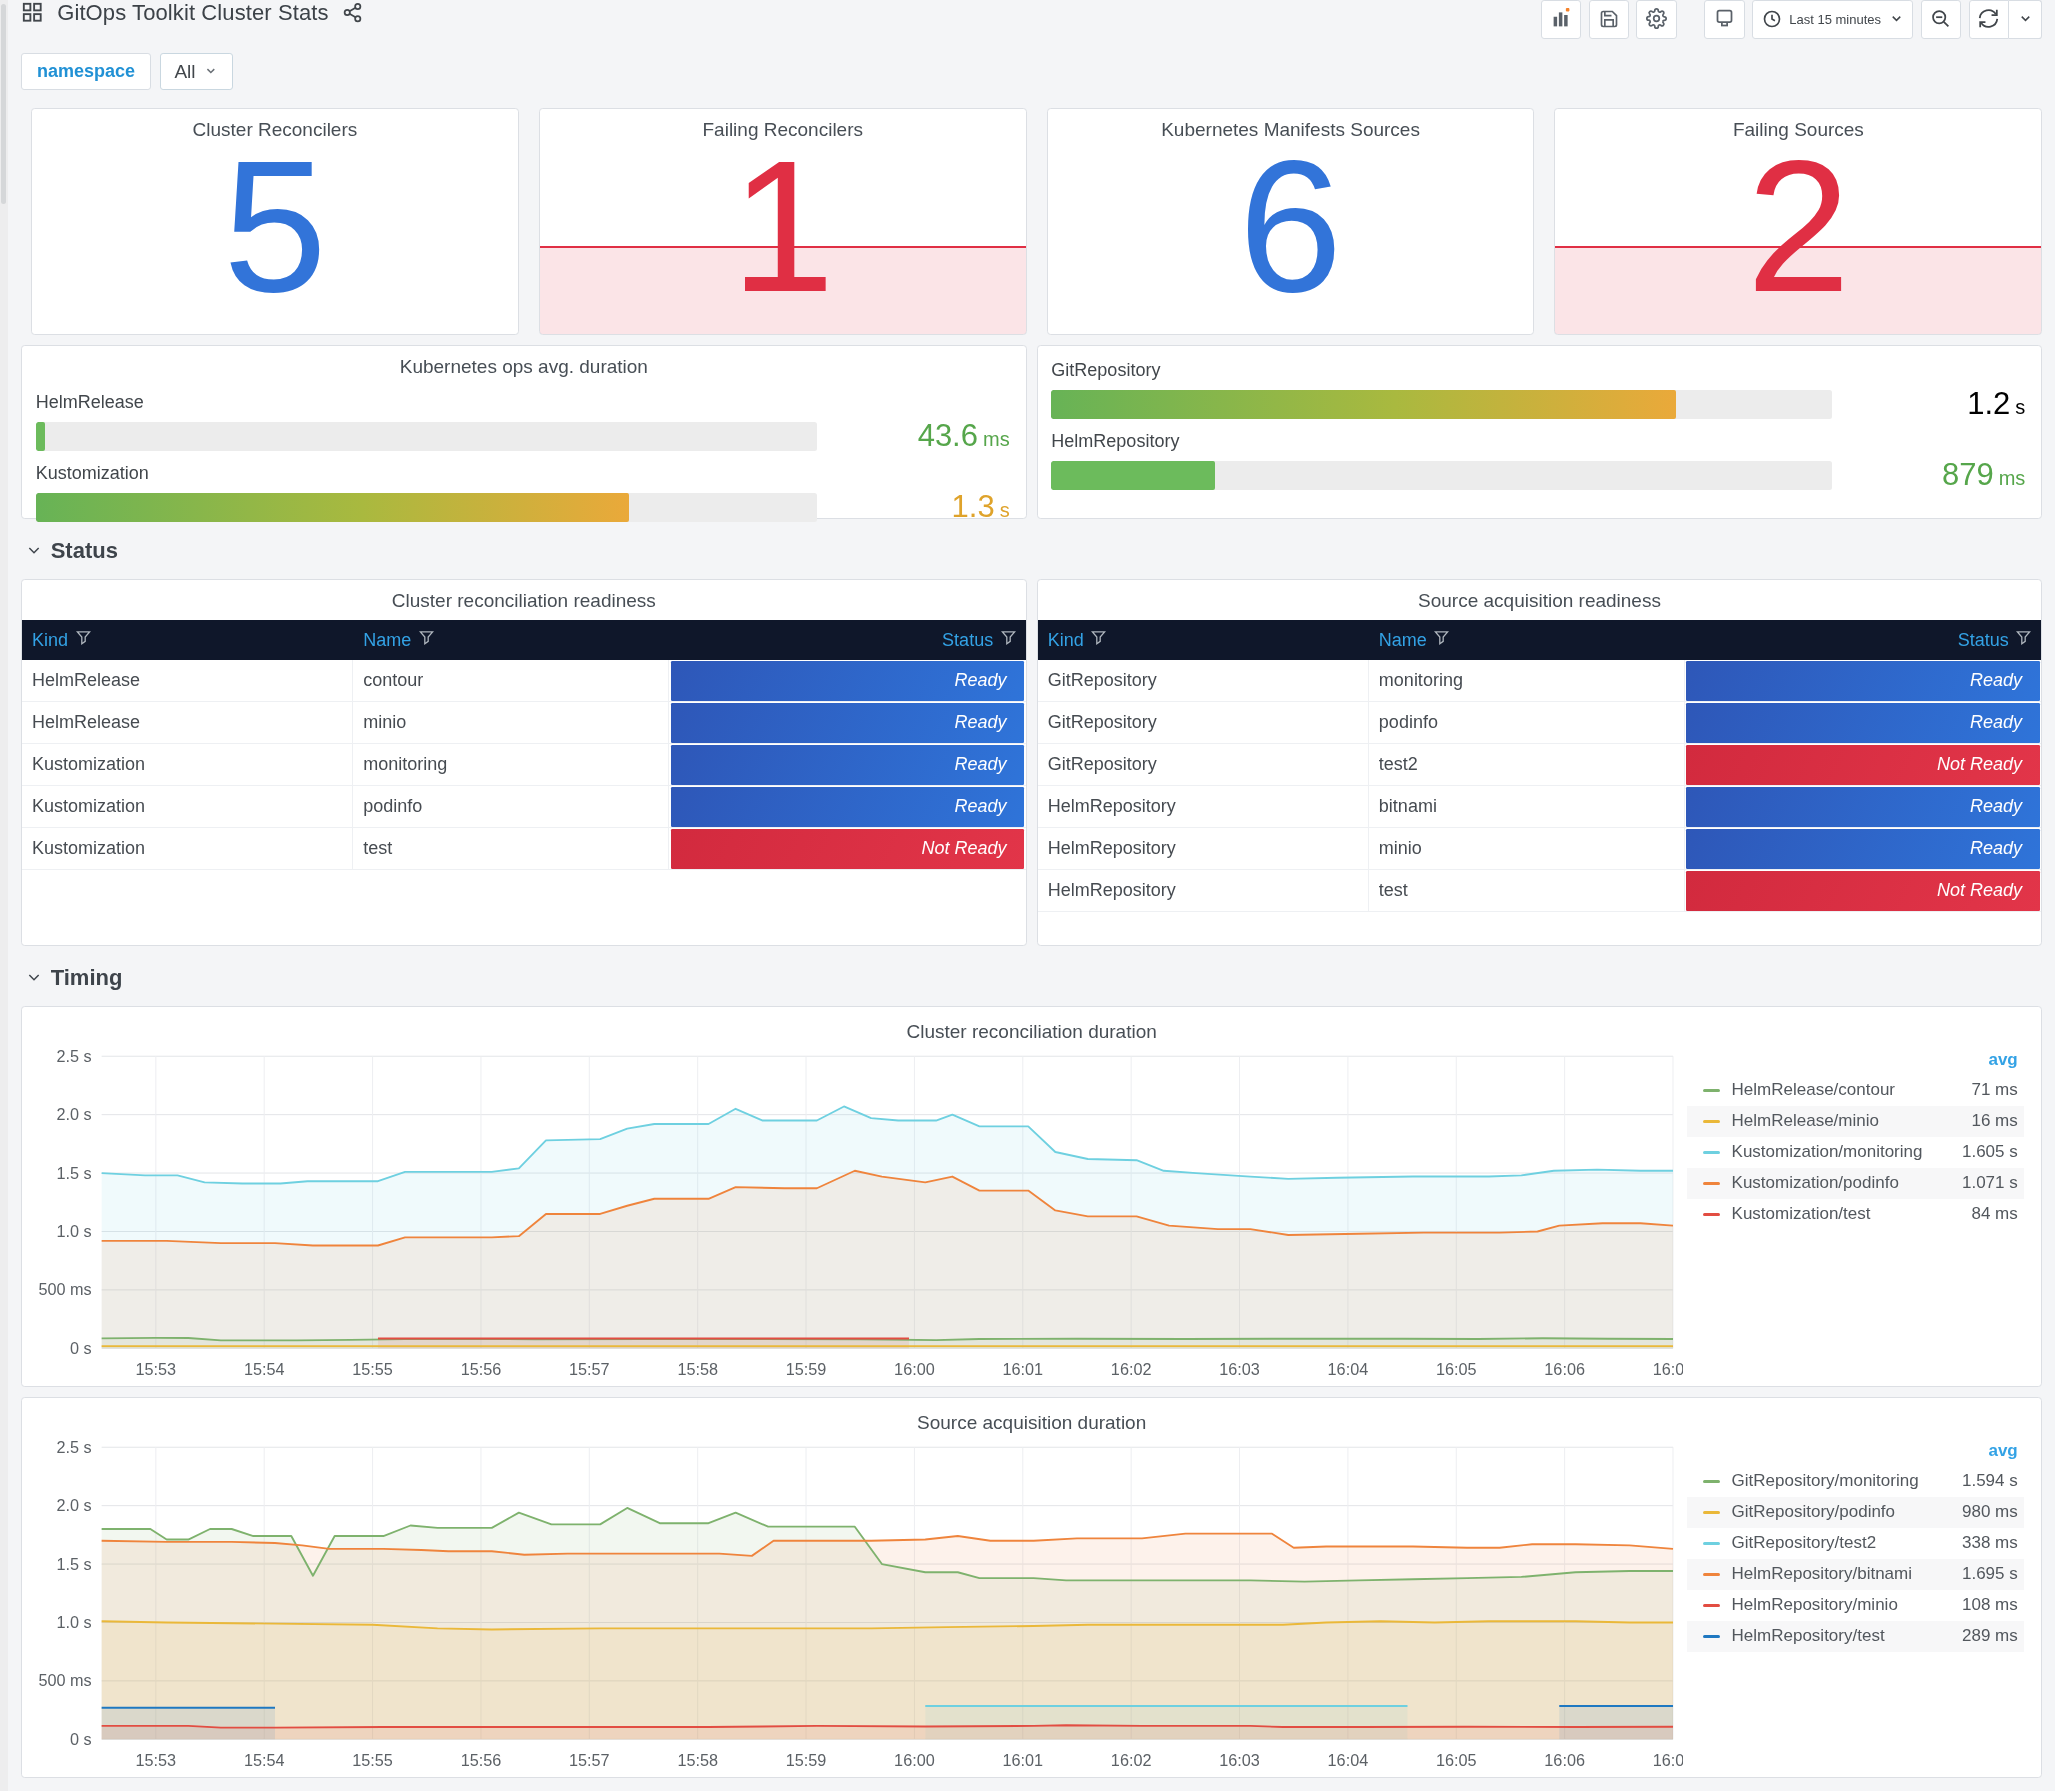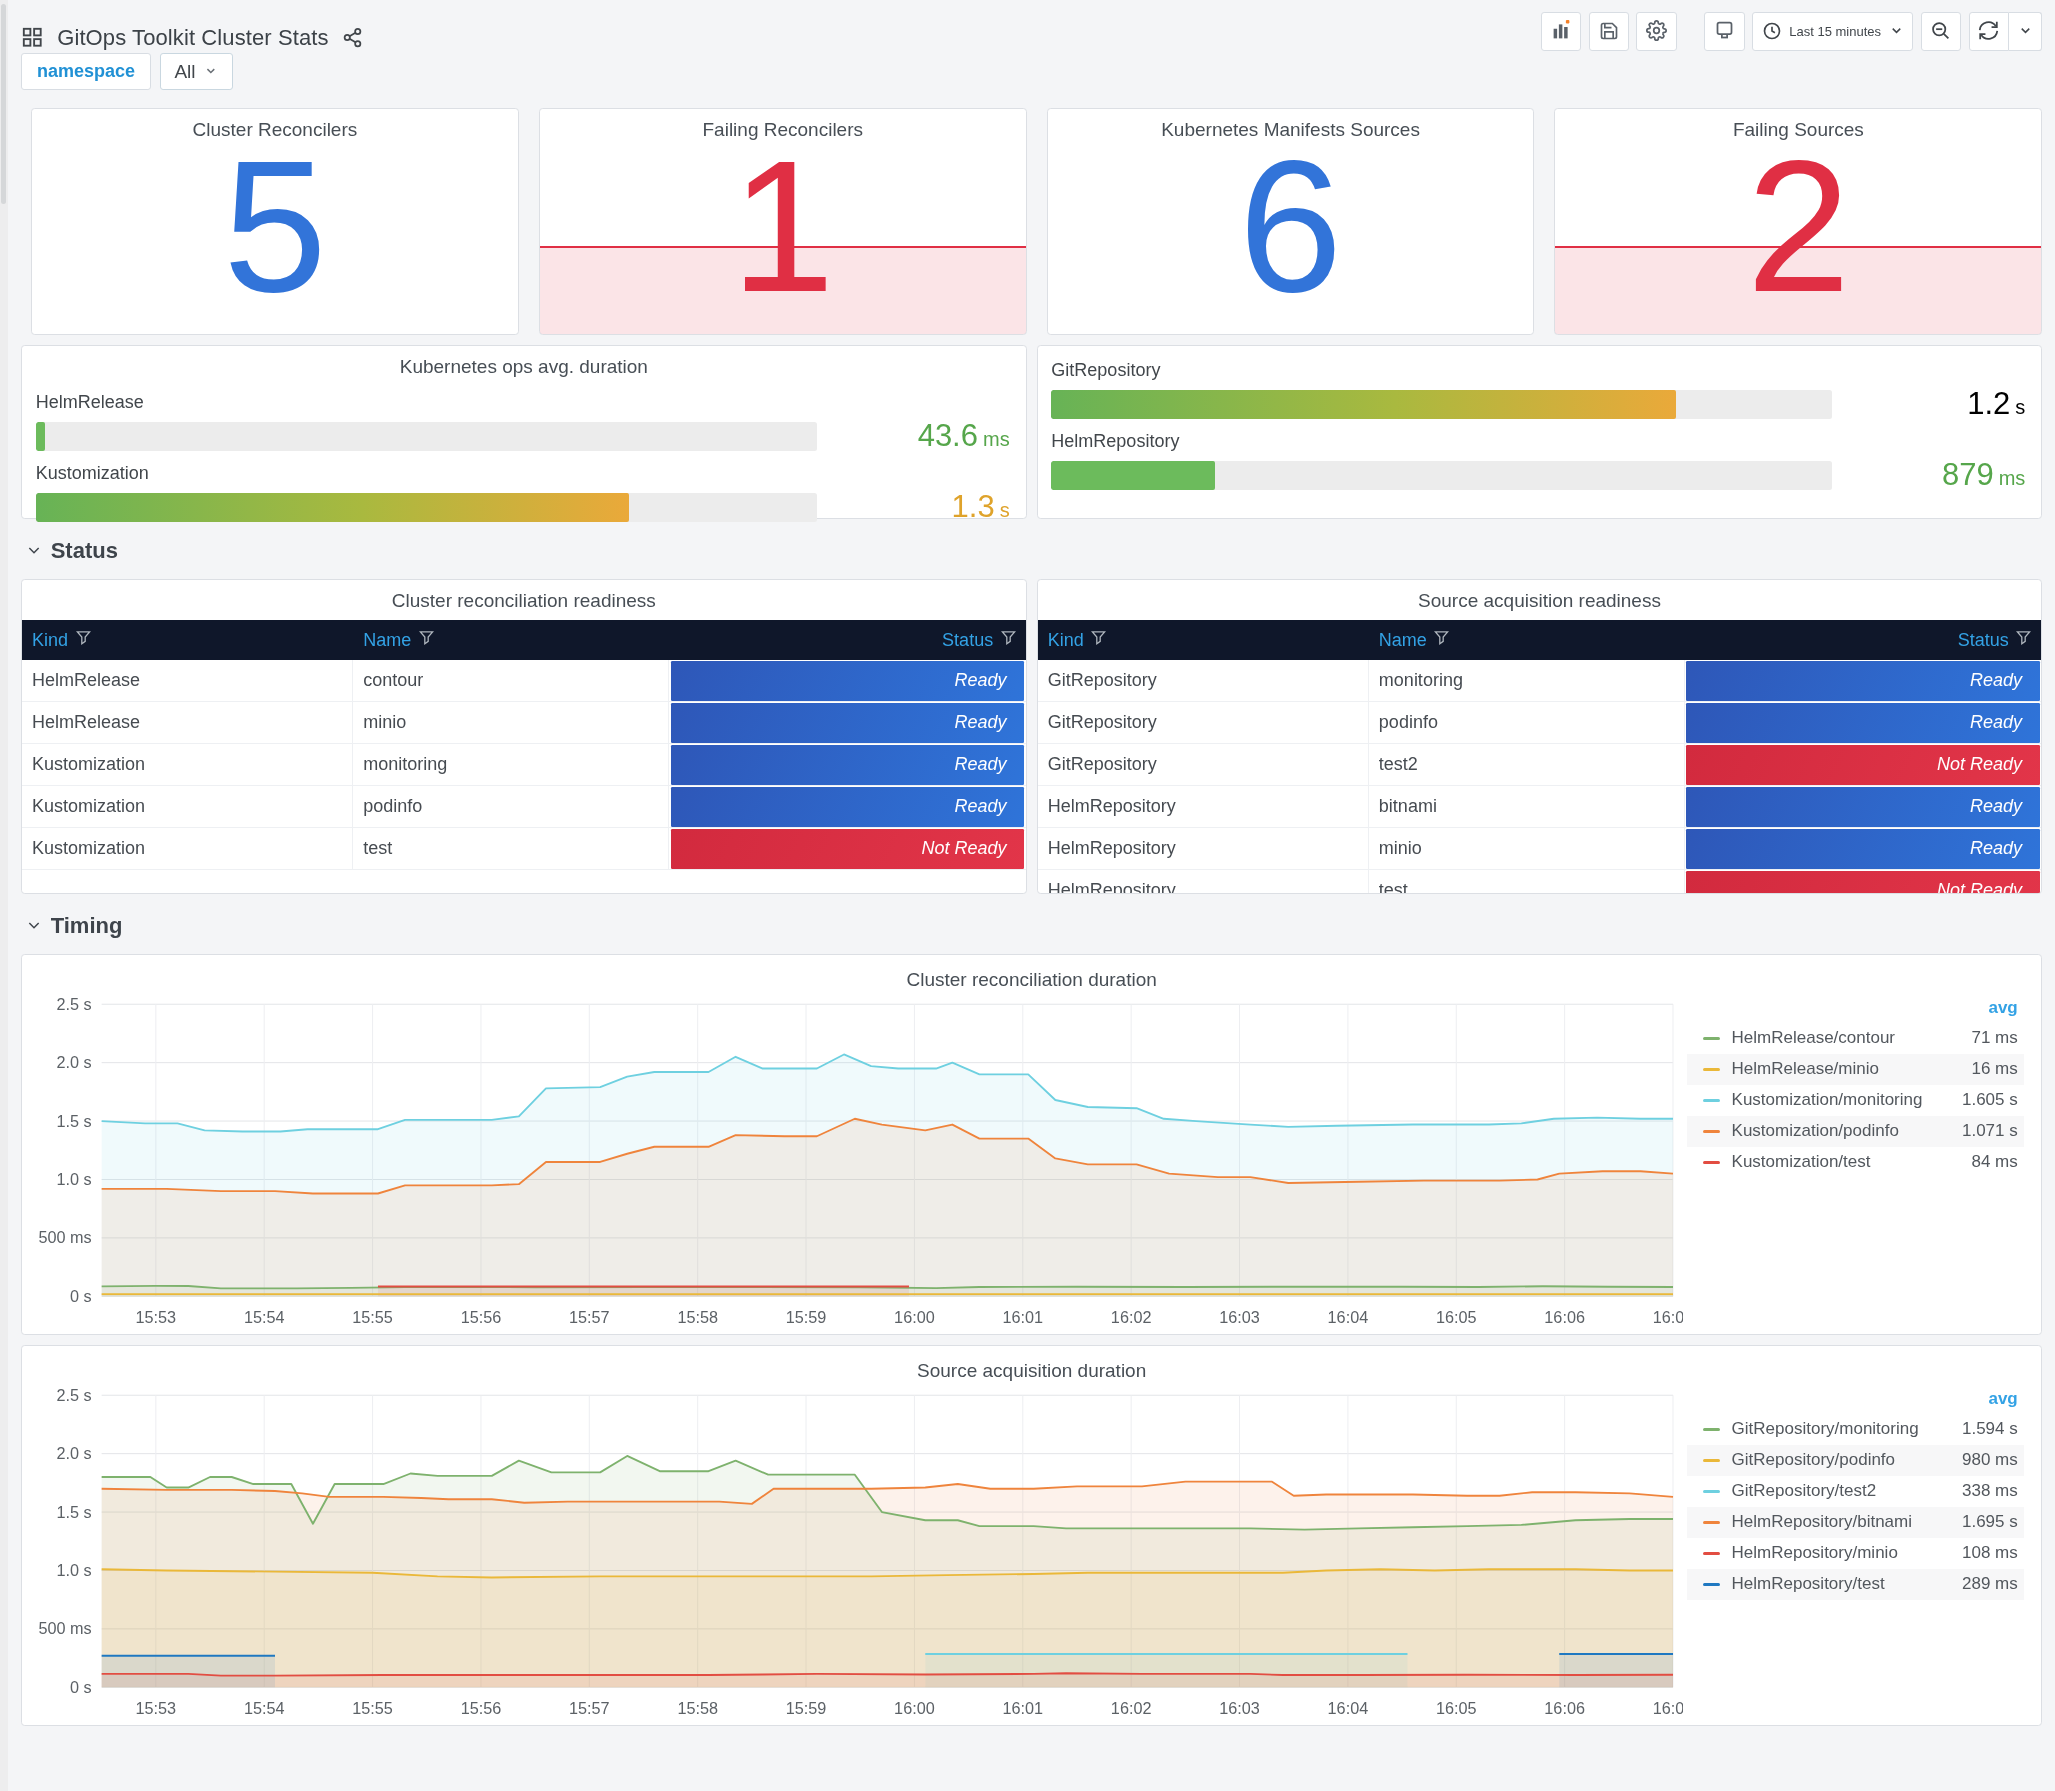--- a/index.html
+++ b/index.html
@@ -2,21 +2,21 @@
 <html style="font-size:10px"><head>
 <meta charset="utf-8">
 <style>
   * { margin:0; padding:0; box-sizing:border-box; }
   html,body { width:2056px; height:1791px; background:#f4f5f7; font-family:"Liberation Sans", sans-serif; color:#41464b; overflow:hidden; }
   .scroll-strip { position:absolute; left:0; top:0; width:7.5px; height:100%; background:#ededee; }
   .scroll-thumb { width:5px; height:200px; margin:3.7px 1.2px; background:#d5d7d9; border-radius:2.5px; }
   .page { padding:0 13.7px 0 21px; }
 
   
-  .dash-header { height:51px; display:flex; align-items:flex-end; justify-content:space-between;gap:21px; }
+  .dash-header { height:51px; display:flex; align-items:flex-start; justify-content:space-between;gap:21px; }
   .hdr-left { display:flex; align-items:center; gap:13.7px; }
   .hdr-title { font-size:22px; font-weight:500; color:#3c4248; letter-spacing:0.1px; }
   .icon-svg { display:inline-block; vertical-align:middle; }
   .hdr-right { display:flex; align-items:center; gap:7.5px; }
   .tool-btn { height:39px; min-width:40px; background:#fff; border:0.6px solid #d8dde3; border-radius:3.1px; display:flex; align-items:center; justify-content:center; padding:0 8.7px; gap:7.5px; }
   .tool-gap { width:12.5px; }
   .time-btn { font-size:13px; color:#41464b; font-weight:500; }
   .split { display:flex; }
   .split .tool-btn:first-child { border-top-right-radius:0; border-bottom-right-radius:0; }
   .split .tool-btn:last-child { border-left:none; border-top-left-radius:0; border-bottom-left-radius:0; min-width:32px; }
@@ -51,21 +51,21 @@
   .gauge-fill.green { background:#6cbb5c; }
   .gauge-value { flex:1; text-align:right; font-size:31px; font-weight:500; }
   .gauge-value .unit { font-size:20px; font-weight:500; margin-left:5px; }
 
   
   .section-hdr { display:flex; align-items:center; gap:8.7px; margin:19px 0 13.7px 5px; height:27.5px; }
   .section-hdr .txt { font-size:22px; font-weight:700; color:#3e444b; }
 
   
   .tables-row { display:grid; grid-template-columns:1fr 1fr; gap:10px; }
-  .table-panel { height:315px; overflow:hidden; }
+  .table-panel { height:367px; overflow:hidden; }
   .rtable { margin-top:8.7px; }
   .thead { display:grid; grid-template-columns:33% 31.5% 35.5%; background:#0f172a; height:40px; align-items:center; }
   .th { font-size:18px; color:#33a2e5; padding-left:10px; display:flex; align-items:center; gap:7.5px; }
   .th.status { justify-content:flex-end; padding-right:10px; }
   .trow { display:grid; grid-template-columns:33% 31.5% 35.5%; height:42px; align-items:stretch; border-bottom:1.2px solid #eef0f3; }
   .td { font-size:18px; color:#464b51; display:flex; align-items:center; padding-left:10px; border-right:1.2px solid #eef0f3; }
   .td.status-cell { justify-content:flex-end; padding-right:18px; color:#fff; border-right:none; margin:0.6px 1.2px; border-radius:1.2px;font-style:italic; }
   .td.status-cell.ok { background:linear-gradient(115deg,#2e57b8,#2f74d9); }
   .td.status-cell.bad { background:linear-gradient(115deg,#d22a3e,#e23549); }
 

